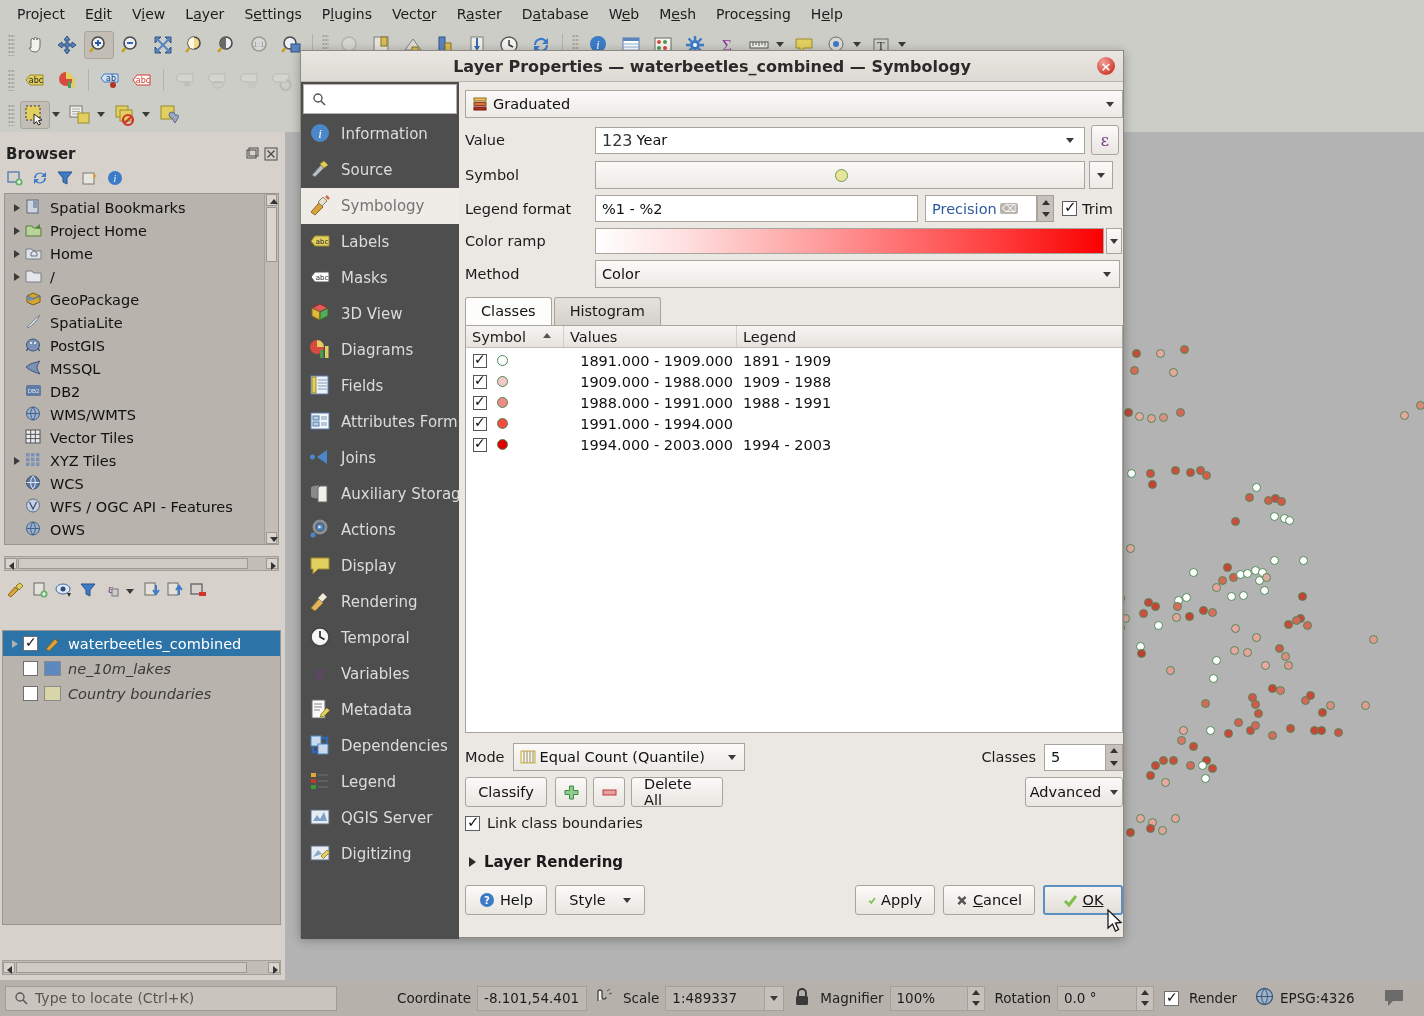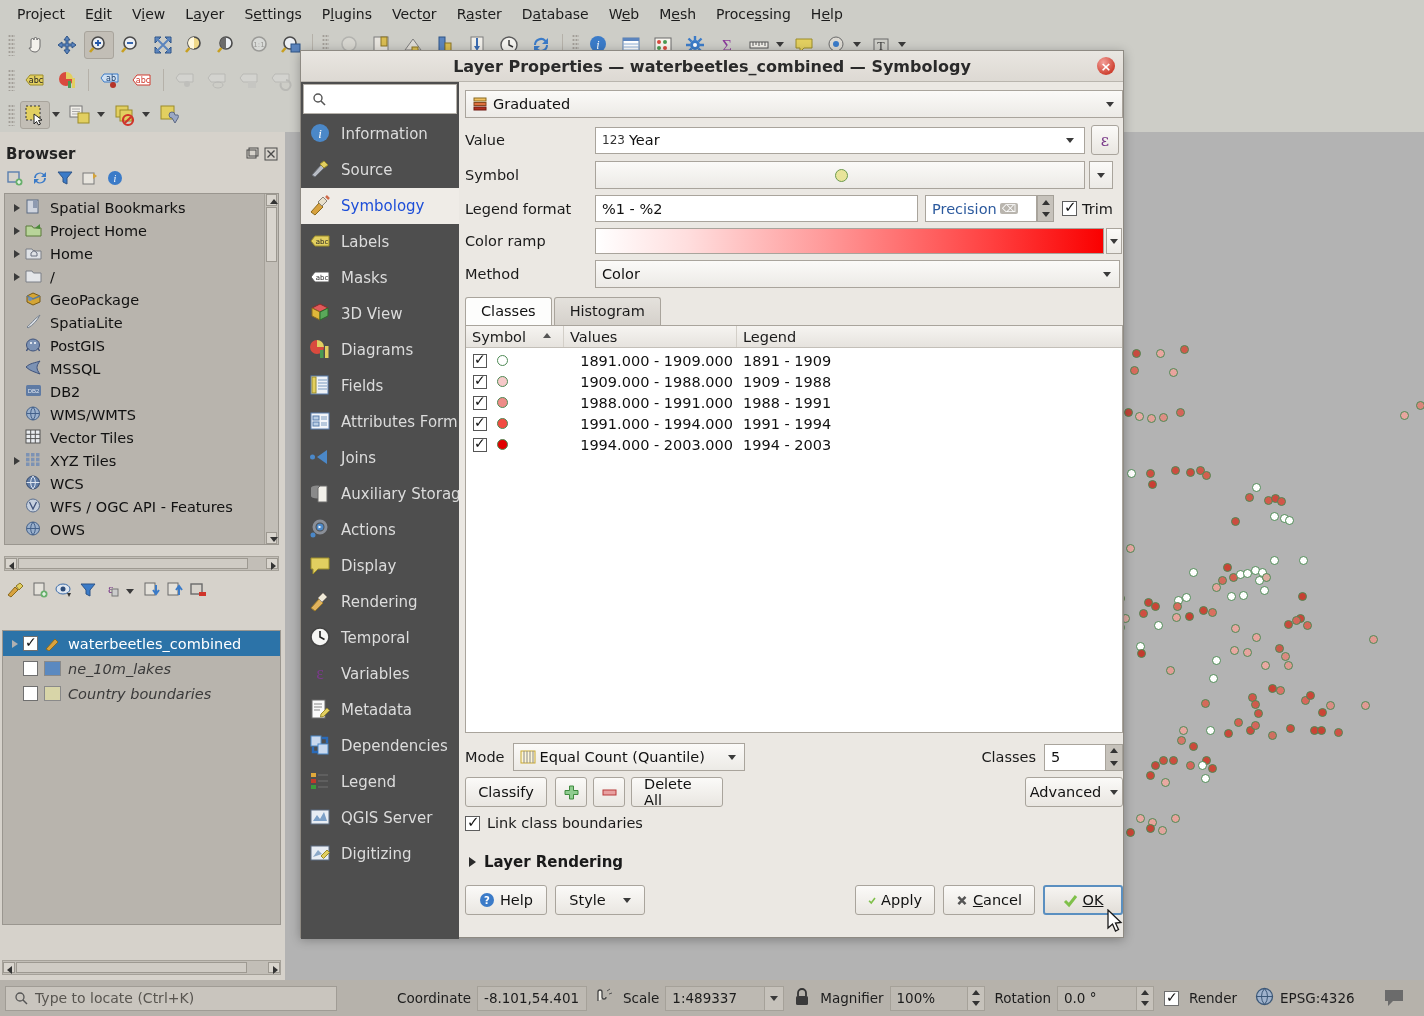--- a/index.html
+++ b/index.html
@@ -160,21 +160,21 @@
     width: 158px; background: #4e4e4e; position: relative; flex: 0 0 158px;
   }
   .nav-search {
     height: 30px; background: #fff; border: 1px solid #b6b2ab; margin: 2px;
     display: flex; align-items: center; padding-left: 8px;
   }
   .nav-item {
     height: 36px; display: flex; align-items: center; padding-left: 8px;
     color: #dcdcdc; font-size: 15px; white-space: nowrap; overflow: hidden;
   }
-  .nav-item.sel { background: #efece7; color: #1d4ed8; }
+  .nav-item.sel { background: #efece7; color: #737373; }
   .nav-ico { width: 24px; height: 24px; flex: 0 0 24px; margin-right: 8px; position: relative; }
 
   .content { flex: 1; padding: 8px 8px 6px 6px; position: relative; }
 
   .row { display: flex; align-items: center; margin-bottom: 6px; }
   .lbl { font-size: 14.5px; color: #1a1a1a; }
   .lbl.w { width: 130px; flex: 0 0 130px; }
   .field {
     height: 27px; background: #fff; border: 1px solid #a9a49c;
     display: flex; align-items: center; padding: 0 6px; font-size: 14.5px; color: #111;
@@ -1103,21 +1103,21 @@
             <rect x="2" y="11" width="12" height="3" fill="#b03020" stroke="#701810"></rect>
           </svg>
           <span>Graduated</span>
           <span class="cspacer"></span>
           <span class="caret"></span>
         </div>
 
         <div class="row">
           <span class="lbl w">Value</span>
           <div class="field" style="width:490px;">
-            <span style="font-size:12px; color:#333; margin-right:4px;">123</span>
+            <span style="font-size:16px; color:#333; margin-right:4px;">123</span>
             <span>Year</span>
             <span style="flex:1"></span>
             <span class="caret"></span>
           </div>
           <div class="btn" style="width:28px; padding:0; margin-left:6px;">
             <span style="font-family:'DejaVu Serif', serif; color:#7a3a8a; font-size:16px;">ε</span>
           </div>
         </div>
 
         <div class="row">
@@ -1224,23 +1224,20 @@
                 </div>
               </div>
               <div class="tr">
                 <div class="td" style="width:98px; padding-left:7px; gap:10px;">
                   <span class="cbox on"></span>
                   <span class="symdot" style="background:#f24b41; border-color:#4e8a55;"></span>
                 </div>
                 <div class="td" style="width:173px; justify-content:flex-end; padding-right:4px;">
                   <span>1991.000 - 1994.000</span>
                 </div>
-                <div class="td" style="flex:1; padding-left:6px;">
-                  <span>1991 - 1994</span>
-                </div>
               </div>
               <div class="tr">
                 <div class="td" style="width:98px; padding-left:7px; gap:10px;">
                   <span class="cbox on"></span>
                   <span class="symdot" style="background:#e00000; border-color:#4e8a55;"></span>
                 </div>
                 <div class="td" style="width:173px; justify-content:flex-end; padding-right:4px;">
                   <span>1994.000 - 2003.000</span>
                 </div>
                 <div class="td" style="flex:1; padding-left:6px;">

